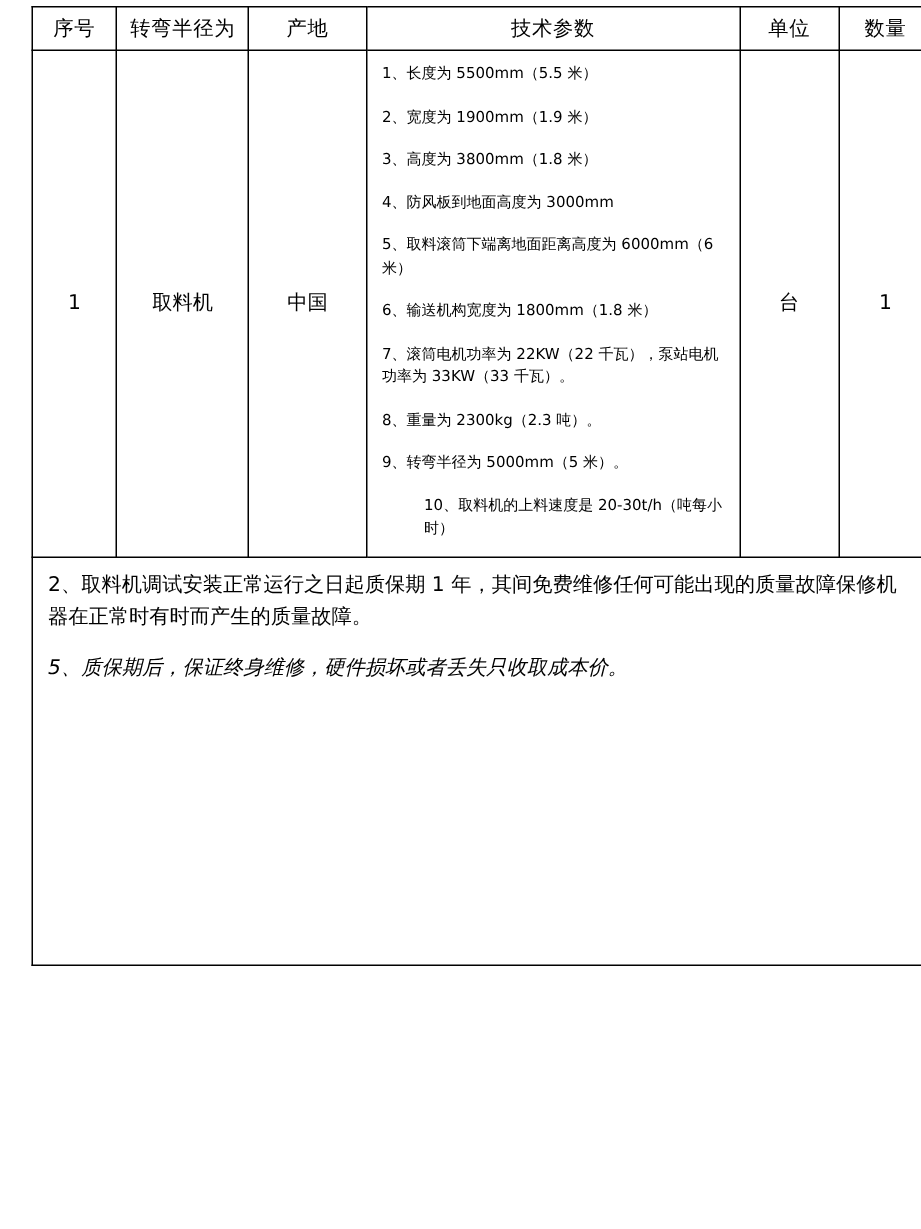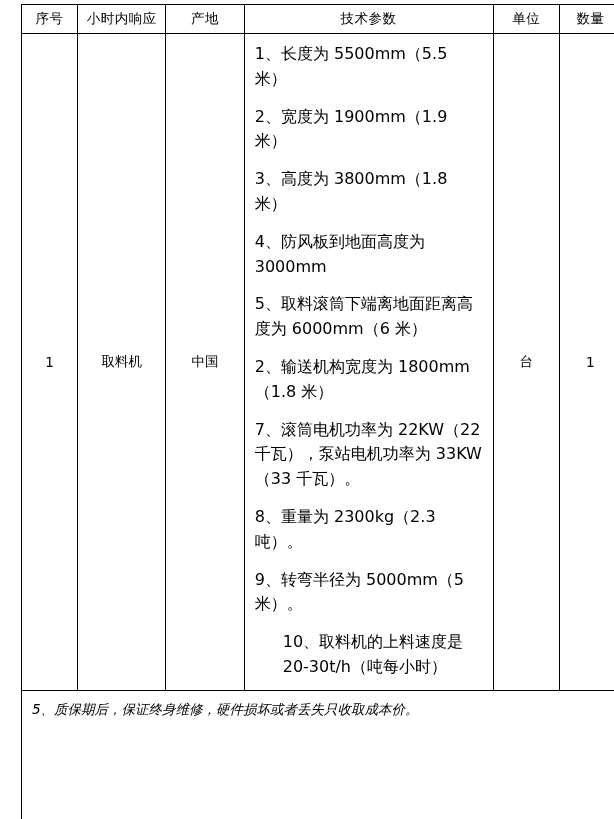--- a/index.html
+++ b/index.html
@@ -45,21 +45,21 @@
     font-size: 13.5px;
     height: 28px;
     letter-spacing: 0.5px;
   }
   .cell-center {
     text-align: center;
     font-size: 13.5px;
   }
   .spec-list {
     padding: 8px 10px 10px 10px;
-    font-size: 16px;
+    font-size: 10px;
     line-height: 1.55;
   }
   .spec-list .item {
     margin: 0 0 13px 0;
     text-indent: 0;
   }
   .spec-list .item:last-child {
     margin-bottom: 0;
     margin-left: 28px;
   }
@@ -96,49 +96,50 @@
       <col class="col-no">
       <col class="col-name">
       <col class="col-org">
       <col class="col-spec">
       <col class="col-unit">
       <col class="col-qty">
     </colgroup>
     <thead>
       <tr>
         <td>序号</td>
-        <td>小时内响应</td>
+        <td>转弯半径为</td>
         <td>产地</td>
         <td>技术参数</td>
         <td>单位</td>
         <td>数量</td>
       </tr>
     </thead>
     <tbody>
       <tr>
         <td class="cell-center">1</td>
         <td class="cell-center">取料机</td>
         <td class="cell-center">中国</td>
         <td>
           <div class="spec-list">
             <p class="item">1、长度为 5500mm（5.5 米）</p>
             <p class="item">2、宽度为 1900mm（1.9 米）</p>
             <p class="item">3、高度为 3800mm（1.8 米）</p>
             <p class="item">4、防风板到地面高度为 3000mm</p>
             <p class="item">5、取料滚筒下端离地面距离高度为 6000mm（6 米）</p>
-            <p class="item">2、输送机构宽度为 1800mm（1.8 米）</p>
+            <p class="item">6、输送机构宽度为 1800mm（1.8 米）</p>
             <p class="item">7、滚筒电机功率为 22KW（22 千瓦），泵站电机功率为 33KW（33 千瓦）。</p>
             <p class="item">8、重量为 2300kg（2.3 吨）。</p>
             <p class="item">9、转弯半径为 5000mm（5 米）。</p>
             <p class="item">10、取料机的上料速度是 20-30t/h（吨每小时）</p>
           </div>
         </td>
         <td class="cell-center">台</td>
         <td class="cell-center">1</td>
       </tr>
     </tbody>
   </table>
 
   <div class="after-sales">
+    <p class="as-item">2、取料机调试安装正常运行之日起质保期 1 年，其间免费维修任何可能出现的质量故障保修机器在正常时有时而产生的质量故障。</p>
     <p class="as-item">5、质保期后，保证终身维修，硬件损坏或者丢失只收取成本价。</p>
   </div>
 
 </div>
 
 </body></html>

